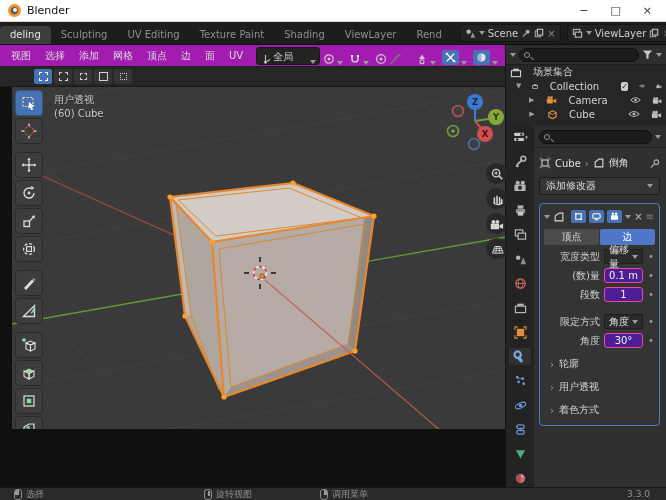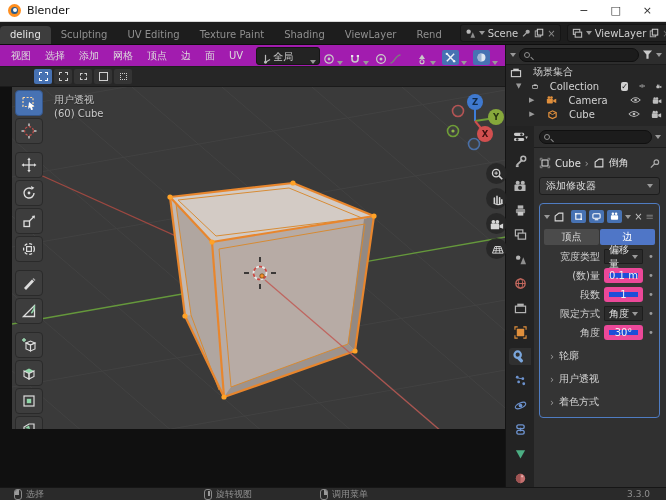--- a/index.html
+++ b/index.html
@@ -73,21 +73,21 @@
 #modpanel{margin-top:8px;background:#343434;border:1px solid #4f7cc2;border-radius:4px;padding:4px 4px 8px}
 #modhead{display:flex;align-items:center;gap:3px;height:17px}
 #modtabs{display:flex;gap:1px;margin-top:4px}
 .mtab{flex:1;height:16px;display:flex;align-items:center;justify-content:center;background:#4b4b4b;color:#ddd;border-radius:2px}
 .mtab.active{background:#4f76c7;color:#fff}
 .prow{display:flex;align-items:center;margin-top:4px;gap:4px}
 .plabel{width:56px;text-align:right;color:#cfcfcf;flex:none}
 .pdot{width:8px;color:#9a9a9a;text-align:center;flex:none}
 .dd{flex:1;height:15px;background:#2b2b2b;border:1px solid #1d1d1d;border-radius:1px;display:flex;align-items:center;padding:0 4px;color:#e2e2e2}
 .dd .chv{margin-left:auto}
-.num{flex:1;height:15px;background:#1d4ed8;border:5px solid #ec4899;border-radius:3px;display:flex;align-items:center;justify-content:center;color:#f0f0f0}
+.num{flex:1;height:15px;background:#4c1d95;border:1px solid #ec4899;border-radius:3px;display:flex;align-items:center;justify-content:center;color:#f0f0f0}
 .secrow{display:flex;align-items:center;gap:5px;margin-top:9px;color:#d6d6d6;padding-left:6px}
 .secrow .ar{color:#9a9a9a;font-size:10px}
 
 #statusbar{position:absolute;left:0;top:487px;width:666px;height:13px;background:#2a2a2a;border-top:1px solid #161616;
  display:flex;align-items:center;font-size:9px;color:#8f8f8f}
 .mouse{width:8px;height:11px;border:1px solid #8a8a8a;border-radius:3px;position:relative;margin-right:4px;flex:none}
 .mouse i{position:absolute;background:#9a9a9a}
 .mouse.l i{left:0;top:0;width:3.5px;height:5px;border-radius:2px 0 0 0}
 .mouse.m i{left:2.5px;top:1px;width:2px;height:5px}
 .mouse.r i{right:0;top:0;width:3.5px;height:5px;border-radius:0 2px 0 0}
@@ -728,21 +728,21 @@
         <div class="prow">
           <span class="plabel">(数)量</span>
           <span class="num">0.1 m</span>
           <span class="pdot">•</span>
         </div>
         <div class="prow">
           <span class="plabel">段数</span>
           <span class="num">1</span>
           <span class="pdot">•</span>
         </div>
-        <div class="prow" style="margin-top:4px">
+        <div class="prow" style="margin-top:12px">
           <span class="plabel">限定方式</span>
           <span class="dd">
               <span>角度</span>
               <span class="chv"></span>
             </span>
           <span class="pdot">•</span>
         </div>
         <div class="prow">
           <span class="plabel">角度</span>
           <span class="num">30°</span>

